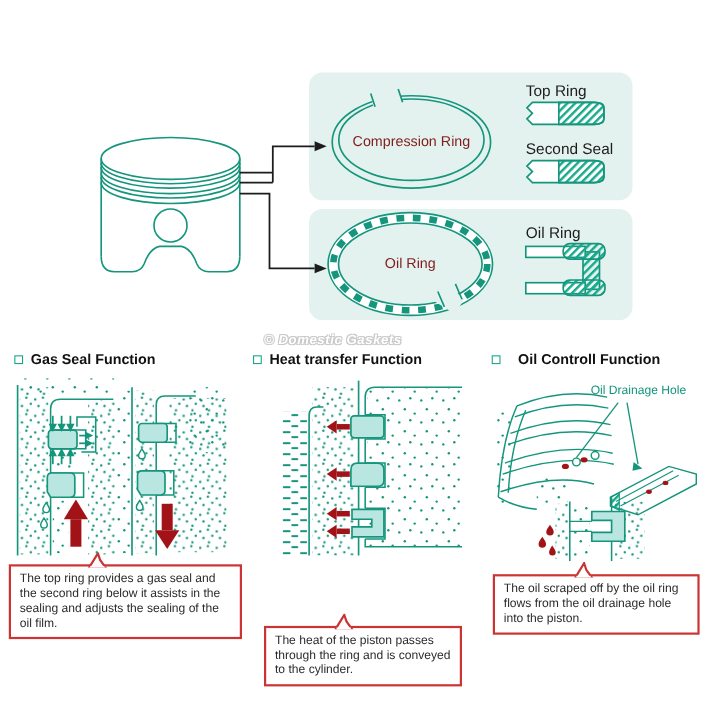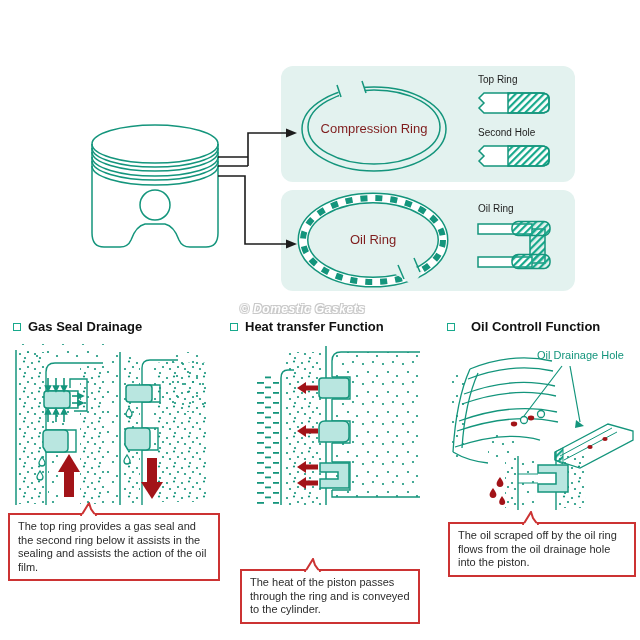--- a/index.html
+++ b/index.html
@@ -2,21 +2,21 @@
 <html><head>
 <meta charset="utf-8">
 <style>
   html,body{margin:0;padding:0;}
   body{width:640px;height:640px;position:relative;background:#ffffff;
        font-family:"Liberation Sans",sans-serif;overflow:hidden;}
   .abs{position:absolute;}
   .panel{position:absolute;background:#e3f2ef;border-radius:12px;}
   .panel-label{position:absolute;color:#7f1d1d;font-size:13px;white-space:nowrap;}
   .centered{transform:translate(-50%,-50%);}
-  .ring-name{position:absolute;color:#1c1c1c;font-size:10px;font-weight:bold;white-space:nowrap;}
+  .ring-name{position:absolute;color:#1c1c1c;font-size:14px;font-weight:bold;white-space:nowrap;}
   .section-header{position:absolute;display:flex;align-items:center;gap:7px;}
   .bullet{width:6px;height:6px;border:1.5px solid #18a98c;background:#fff;display:inline-block;}
   .section-title{font-size:13px;font-weight:bold;color:#111;white-space:nowrap;}
   .callout{position:absolute;background:#fff;border:2px solid #cc3333;
            padding:5px 8px;font-size:11px;line-height:13.5px;color:#2b2b2b;}
   .tail{position:absolute;top:-13px;width:20px;height:14px;}
   .watermark{position:absolute;left:240px;top:302px;font-size:12px;font-weight:bold;
              font-style:italic;letter-spacing:.5px;color:#fff;
              text-shadow:-1px -1px 0 #c9c9c9,1px -1px 0 #c9c9c9,-1px 1px 0 #c9c9c9,1px 1px 0 #c9c9c9;
              z-index:5;}
@@ -232,47 +232,47 @@
       <path d="M518 474 H538 M518 483 H538" stroke="#14957c" stroke-width="1.2" fill="none"></path>
       <path d="M500 477 C502 480 503.4 481.8 503.4 483.5 A3.4 3.4 0 1 1 496.6 483.5 C496.6 481.8 498 480 500 477 Z
                M493 488 C495 491 496.4 492.8 496.4 494.5 A3.4 3.4 0 1 1 489.6 494.5 C489.6 492.8 491 491 493 488 Z
                M502 496 C504 499 505.2 500.6 505.2 502 A3 3 0 1 1 499.2 502 C499.2 500.6 500 499 502 496 Z" fill="#a21318"></path>
     </g>
   </g>
 </svg>
 
 <div class="panel-label centered" style="left:374px;top:128px;z-index:3;">Compression Ring</div>
 <div class="ring-name" style="left:478px;top:74px;z-index:3;font-weight:normal;">Top Ring</div>
-<div class="ring-name" style="left:478px;top:127px;z-index:3;font-weight:normal;">Second Hole</div>
+<div class="ring-name" style="left:478px;top:127px;z-index:3;font-weight:normal;">Second Seal</div>
 <div class="panel-label centered" style="left:373px;top:239px;z-index:3;">Oil Ring</div>
 <div class="ring-name" style="left:478px;top:203px;z-index:3;font-weight:normal;">Oil Ring</div>
 
 <div class="watermark">© Domestic Gaskets</div>
 
 <div class="section-header" style="left:13px;top:319px;">
   <span class="bullet"></span>
-  <span class="section-title">Gas Seal Drainage</span>
+  <span class="section-title">Gas Seal Function</span>
 </div>
 <div class="section-header" style="left:230px;top:319px;">
   <span class="bullet"></span>
   <span class="section-title">Heat transfer Function</span>
 </div>
 <div class="section-header" style="left:447px;top:319px;gap:16px;">
   <span class="bullet"></span>
   <span class="section-title">Oil Controll Function</span>
 </div>
 
 <div class="oil-drain-label">Oil Drainage Hole</div>
 
 <div class="callout" style="left:8px;top:513px;width:192px;">
   <svg class="tail" style="left:70px;" viewBox="0 0 20 14">
     <path d="M1 14 L9 1 L11 7 L16 14 Z" fill="#fff" stroke="#cc3333" stroke-width="2"></path>
     <rect x="2" y="12.5" width="13" height="3" fill="#fff"></rect>
   </svg>
-  <span>The top ring provides a gas seal and the second ring below it assists in the sealing and assists the action of the oil film.</span>
+  <span>The top ring provides a gas seal and the second ring below it assists in the sealing and adjusts the sealing of the oil film.</span>
 </div>
 <div class="callout" style="left:240px;top:521px;width:160px;margin-top:48px;">
   <svg class="tail" style="left:62px;" viewBox="0 0 20 14">
     <path d="M1 14 L9 1 L11 7 L16 14 Z" fill="#fff" stroke="#cc3333" stroke-width="2"></path>
     <rect x="2" y="12.5" width="13" height="3" fill="#fff"></rect>
   </svg>
   <span>The heat of the piston passes through the ring and is conveyed to the cylinder.</span>
 </div>
 <div class="callout" style="left:448px;top:522px;width:168px;">
   <svg class="tail" style="left:72px;" viewBox="0 0 20 14">

